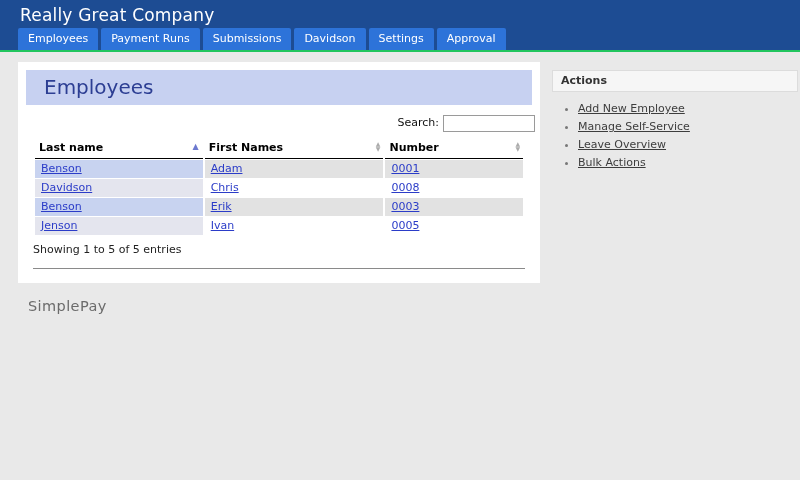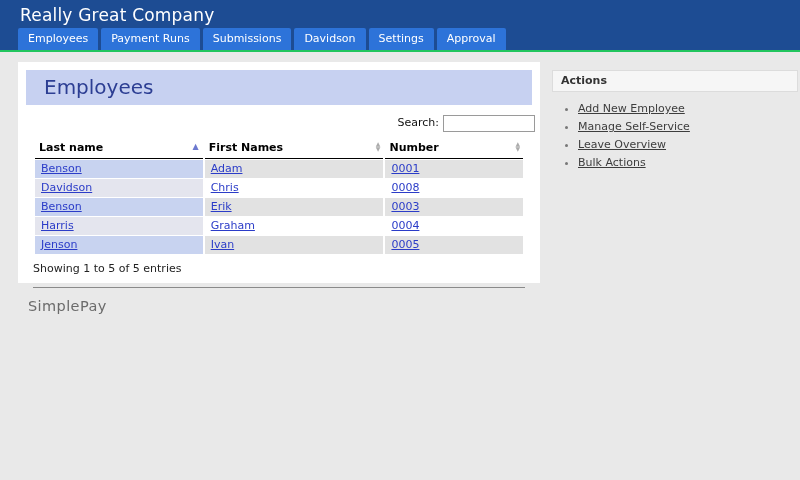--- a/index.html
+++ b/index.html
@@ -170,25 +170,20 @@
         <td class="sorted"><a class="cell-link">Davidson</a></td>
         <td><a class="cell-link">Chris</a></td>
         <td><a class="cell-link">0008</a></td>
       </tr>
       <tr>
         <td class="sorted"><a class="cell-link">Benson</a></td>
         <td><a class="cell-link">Erik</a></td>
         <td><a class="cell-link">0003</a></td>
       </tr>
       <tr>
-        <td class="sorted"><a class="cell-link">Harris</a></td>
-        <td><a class="cell-link">Graham</a></td>
-        <td><a class="cell-link">0004</a></td>
-      </tr>
-      <tr>
         <td class="sorted"><a class="cell-link">Jenson</a></td>
         <td><a class="cell-link">Ivan</a></td>
         <td><a class="cell-link">0005</a></td>
       </tr>
     </tbody>
   </table>
 
   <div class="table-info">Showing 1 to 5 of 5 entries</div>
   <hr class="card-rule">
 </div>

